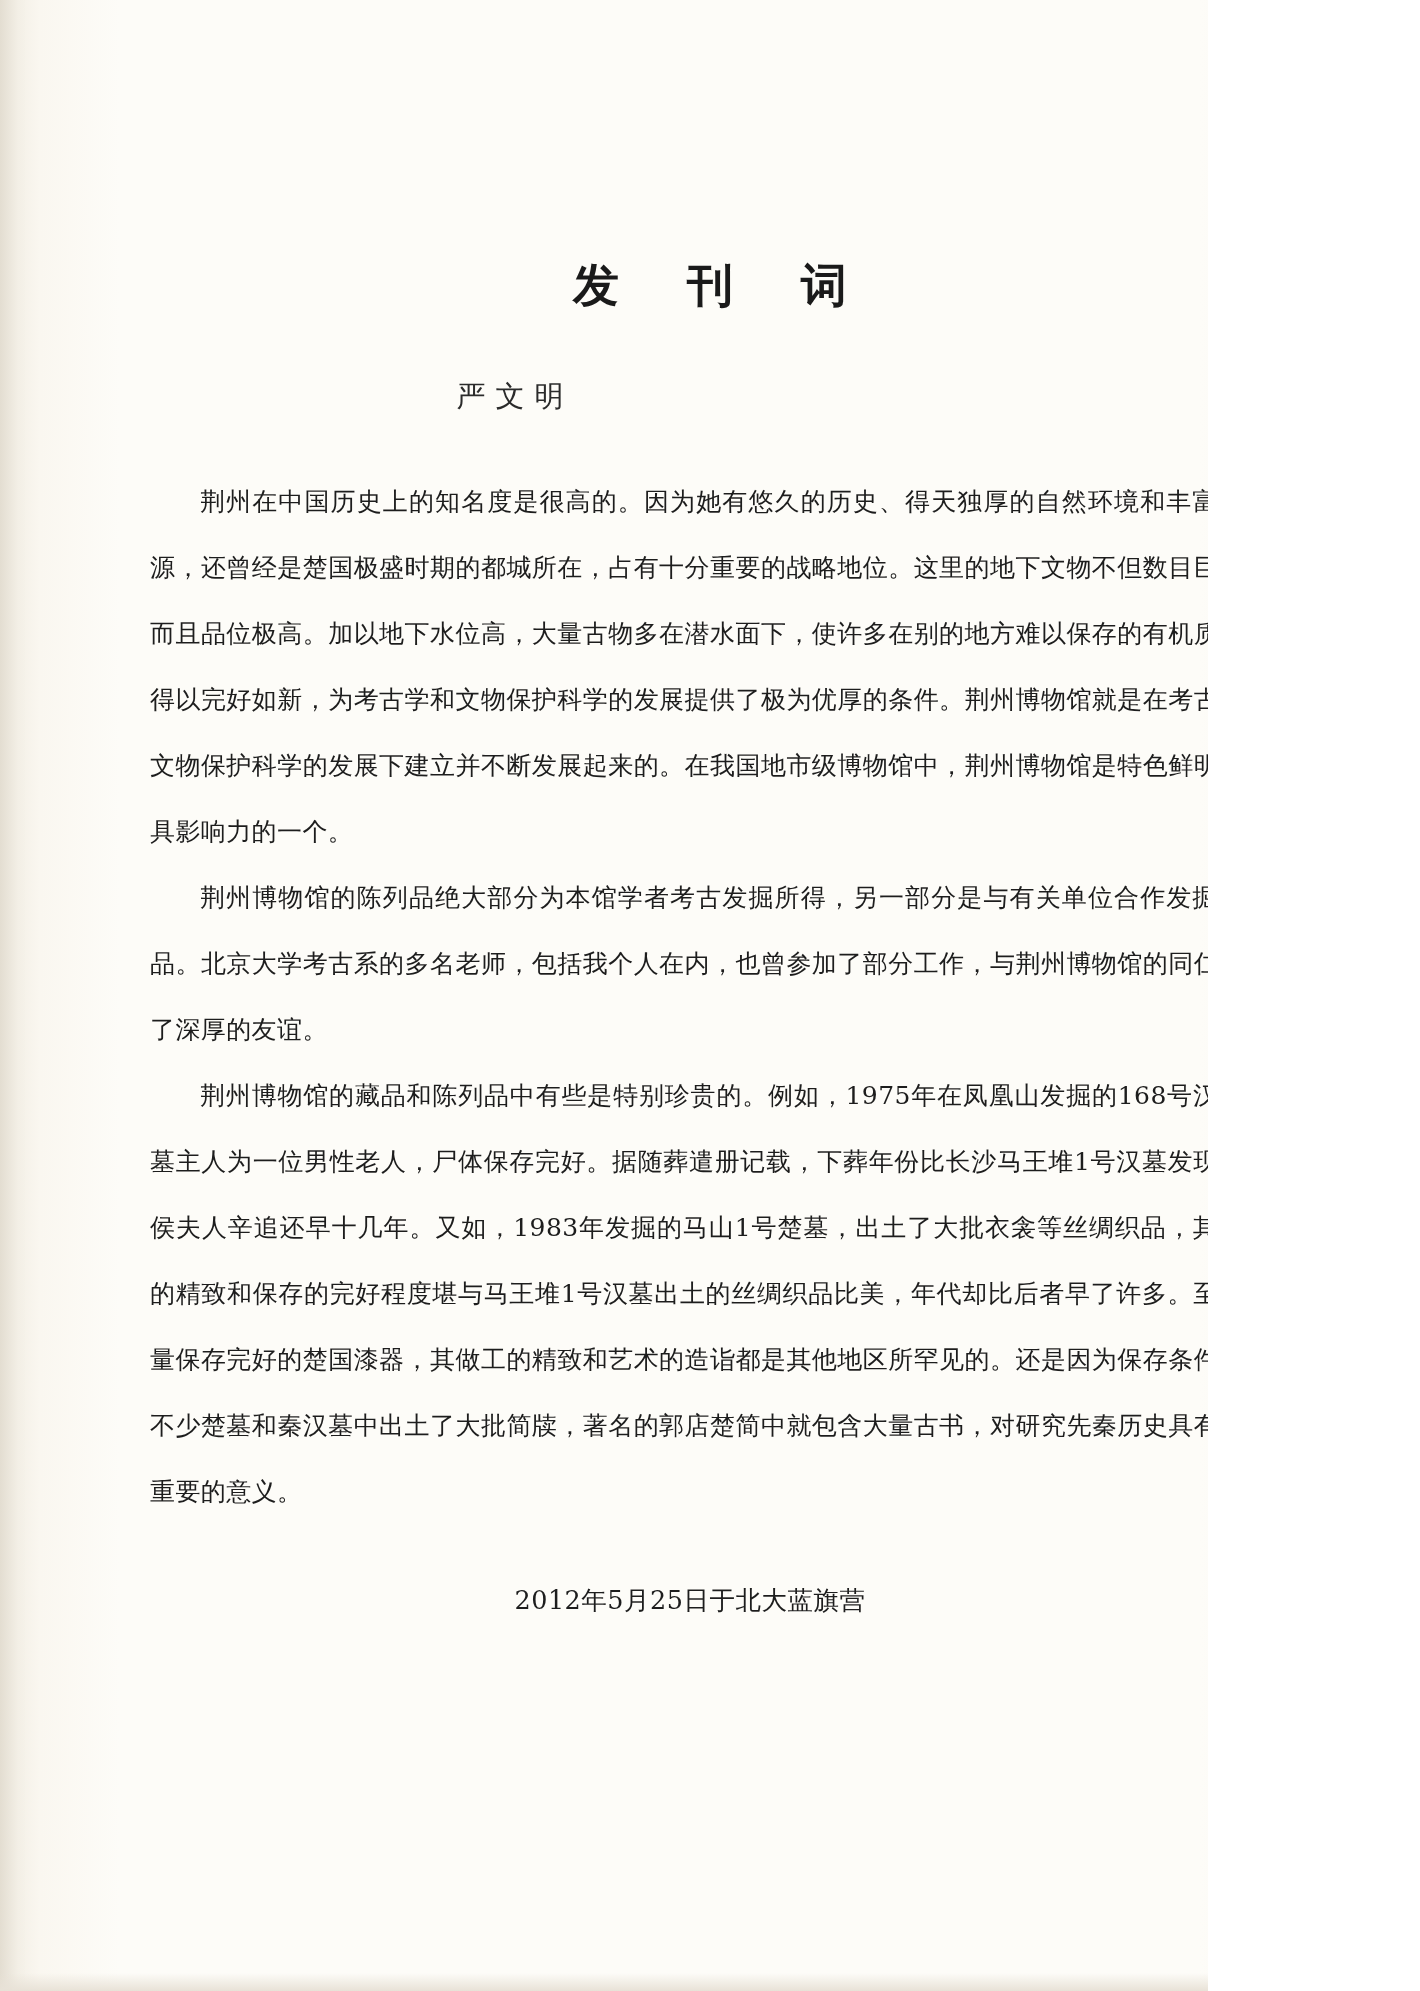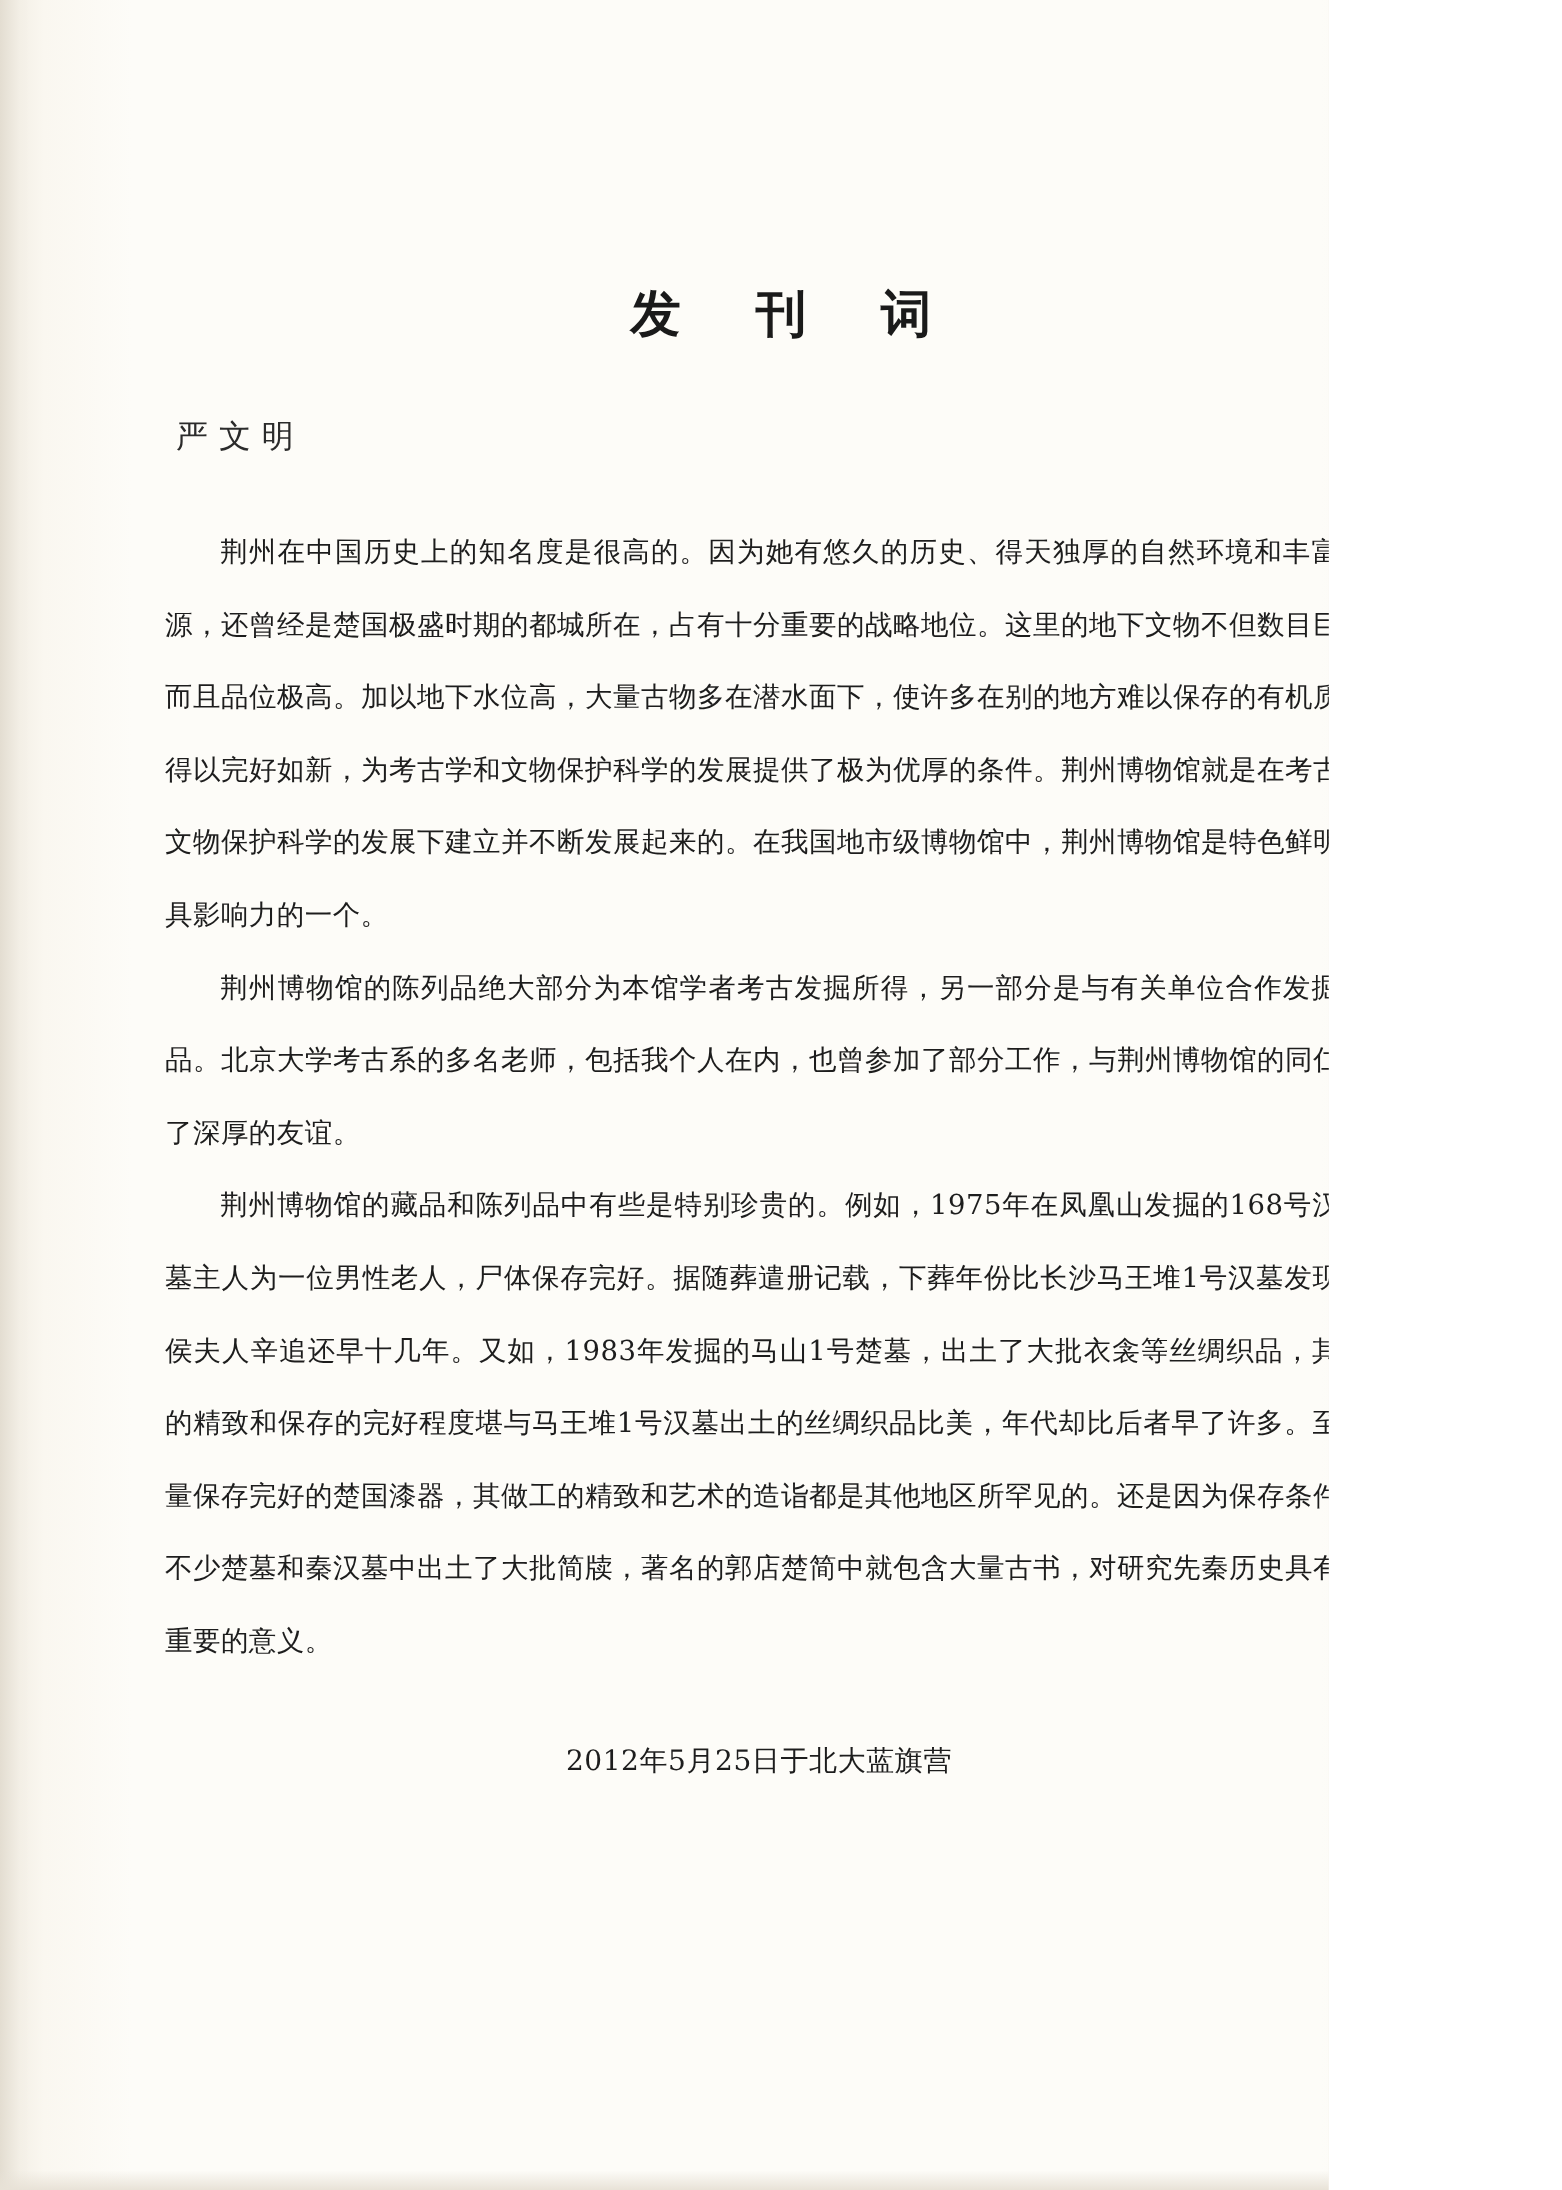--- a/index.html
+++ b/index.html
@@ -55,20 +55,21 @@
     text-align: center;
     font-size: 46px;
     font-weight: bold;
     letter-spacing: 26px;
     text-indent: 26px;
     color: #1a1a1a;
     font-family: "DejaVu Serif", "Liberation Serif", serif;
   }
   .doc-author {
     margin-top: 60px;
+    text-align: center;
     font-size: 29px;
     letter-spacing: 10px;
     text-indent: 10px;
     color: #2b2b2b;
     padding-right: 400px;
   }
   .body-text {
     margin-top: 52px;
     font-size: 25px;
     line-height: 66px;

